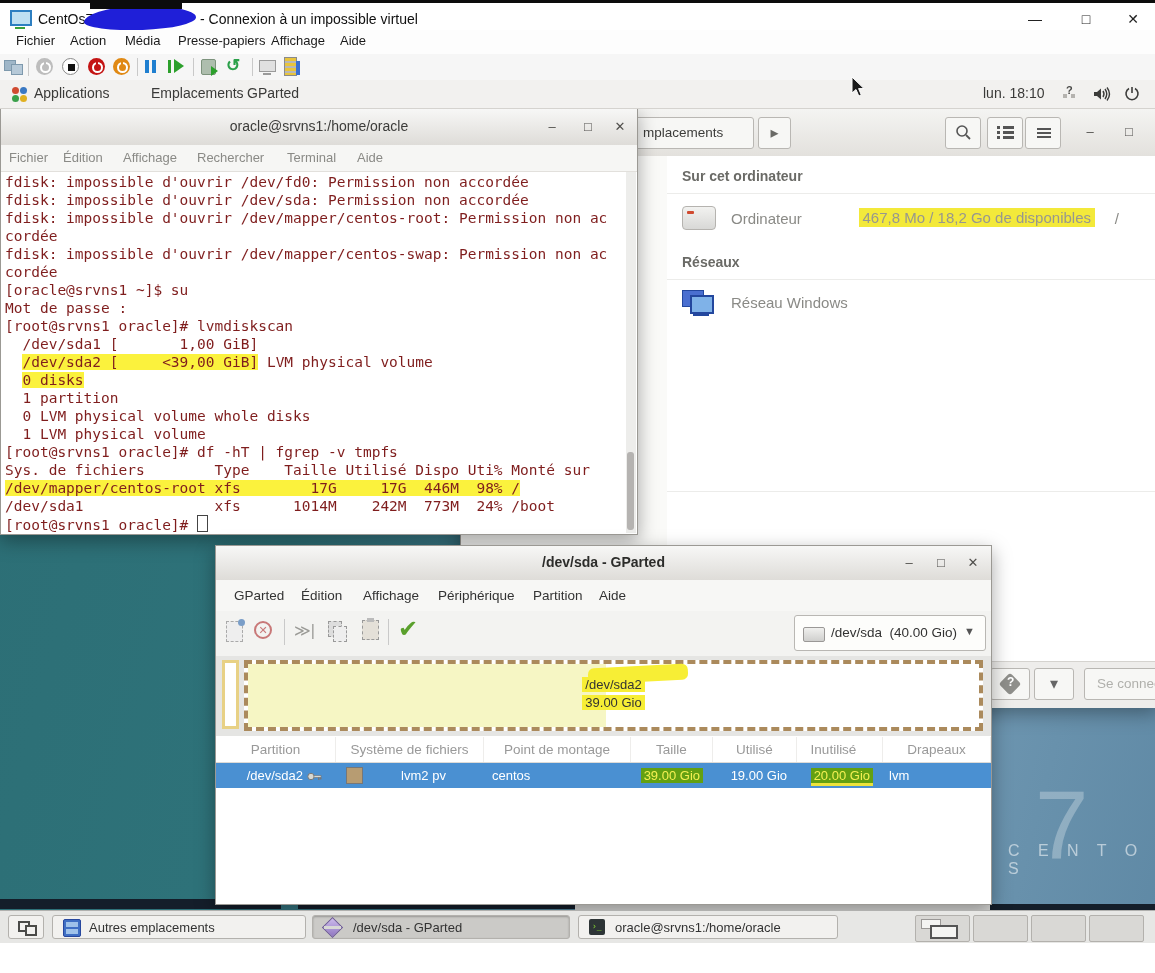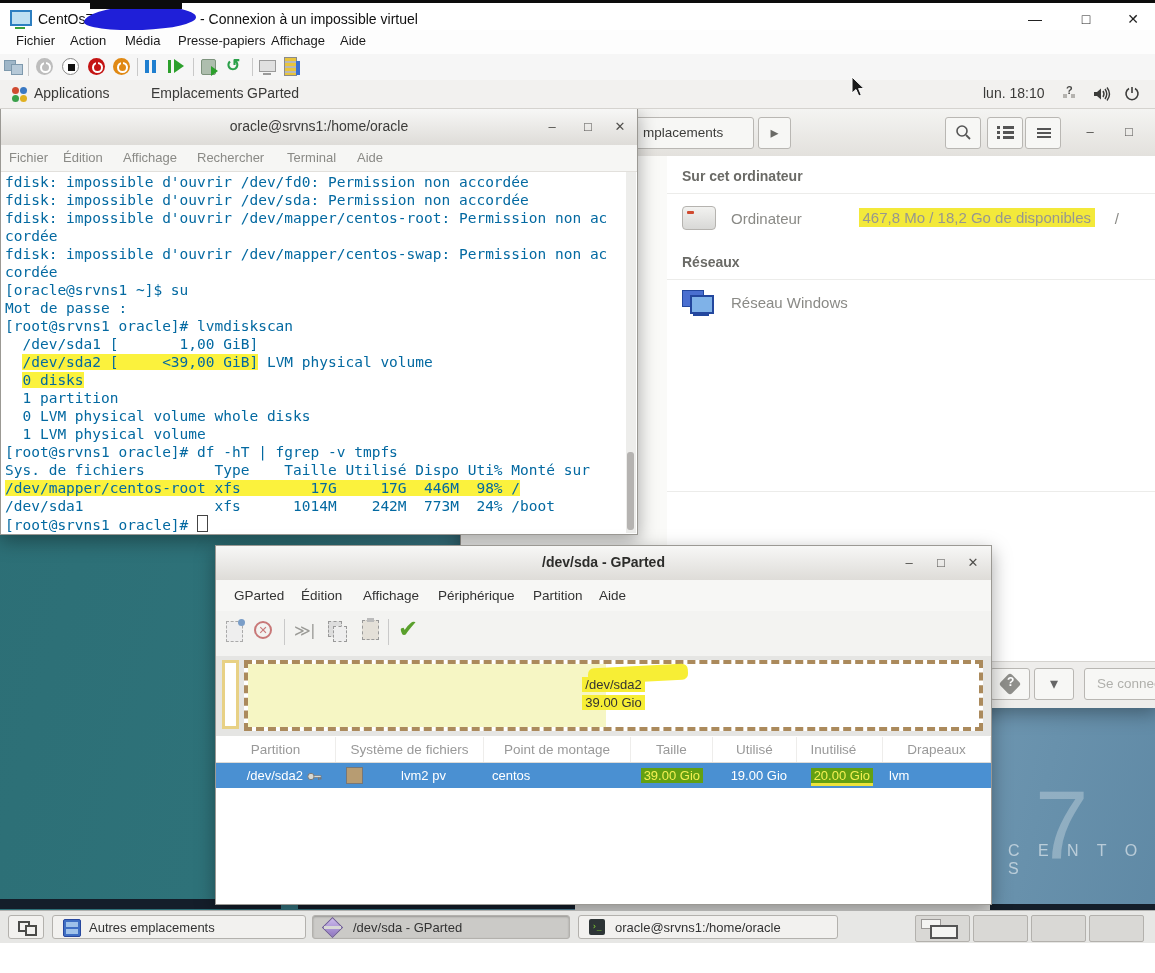--- a/index.html
+++ b/index.html
@@ -43,21 +43,21 @@
   .wtitle{position:absolute;width:100%;text-align:center;top:9px;font-size:14px;color:#3c3c3a;}
   .wctl{position:absolute;top:9px;width:22px;height:18px;text-align:center;font-size:13px;color:#504f4c;line-height:18px;}
   .menubar{position:absolute;left:0;right:0;background:#f6f6f4;border-bottom:1px solid #e2e0dc;}
   .mitem{position:absolute;font-size:13px;}
 
   
   #term{left:0;top:108px;width:636px;height:425px;z-index:3;}
   #term .menubar{top:36px;height:26px;}
   #term .mitem{top:5px;color:#8a8a86;}
   #term-lines{position:absolute;left:4px;top:64px;width:618px;height:359px;overflow:hidden;
-    font-family:"DejaVu Sans Mono",monospace;font-size:14.5px;line-height:18px;color:#0369a1;white-space:pre;}
+    font-family:"DejaVu Sans Mono",monospace;font-size:14.5px;line-height:18px;color:#7f1d1d;white-space:pre;}
   .thl{background:#fbf23d;}
   .tcursor{display:inline-block;width:9px;height:15px;border:1px solid #444;vertical-align:-2px;}
   #term-sb{left:625px;top:63px;width:10px;height:361px;background:#ededeb;}
   #term-sb .thumb{position:absolute;left:1px;top:280px;width:7px;height:78px;background:#b5b3b1;border-radius:3px;}
 
   
   #files{left:460px;top:108px;width:696px;height:597px;z-index:2;}
   #files .header{position:absolute;left:0;top:0;right:0;height:47px;
     background:linear-gradient(#f4f4f2,#e3e1dd);border-bottom:1px solid #c8c6c2;}
   .hbtn{position:absolute;top:8px;height:32px;background:#f7f7f5;border:1px solid #b9b7b3;border-radius:3px;box-sizing:border-box;}
@@ -322,20 +322,25 @@
       <span class="abs tsep" style="left:68px;top:8px;height:26px;"></span>
       <span class="icon" style="left:78px;top:10px;font-size:16px;color:#9a9a96;">≫|</span>
       <span class="icon" style="left:112px;top:10px;width:12px;height:14px;background:#ddd;border:1px dashed #999;">
         <span style="position:absolute;left:4px;top:4px;width:12px;height:14px;background:#eee;border:1px dashed #999;"></span>
         </span>
       <span class="icon" style="left:146px;top:9px;width:15px;height:18px;background:#e4e0d8;border:1px dashed #999;">
         <span style="position:absolute;left:4px;top:-3px;width:7px;height:4px;background:#bbb;"></span>
         </span>
       <span class="abs tsep" style="left:172px;top:8px;height:26px;"></span>
       <span class="icon" style="left:182px;top:4px;font-size:24px;color:#5aa02c;">✔</span>
+      <div class="hbtn" style="left:578px;top:4px;width:192px;height:36px;background:#fdfdfb;">
+        <span class="icon" style="left:8px;top:11px;width:20px;height:13px;background:linear-gradient(#f0f0ee,#cfcfcd);border:1px solid #9a9896;border-radius:2px;"></span>
+        <span style="position:absolute;left:36px;top:9px;font-size:13.5px;color:#333;white-space:pre;">/dev/sda  (40.00 Gio)</span>
+        <span style="position:absolute;right:10px;top:9px;color:#555;font-size:11px;">▼</span>
+      </div>
     </div>
     <div id="gp-visual">
       <div id="gp-box1"></div>
       <div id="gp-box2">
         <div id="sda2-used" style="width: 49%;"></div>
         <div id="gp-blob"></div>
         <div id="gp-label">
           <div><span class="yhl">/dev/sda2</span></div>
           <div><span class="yhl">39.00 Gio</span></div>
         </div>

